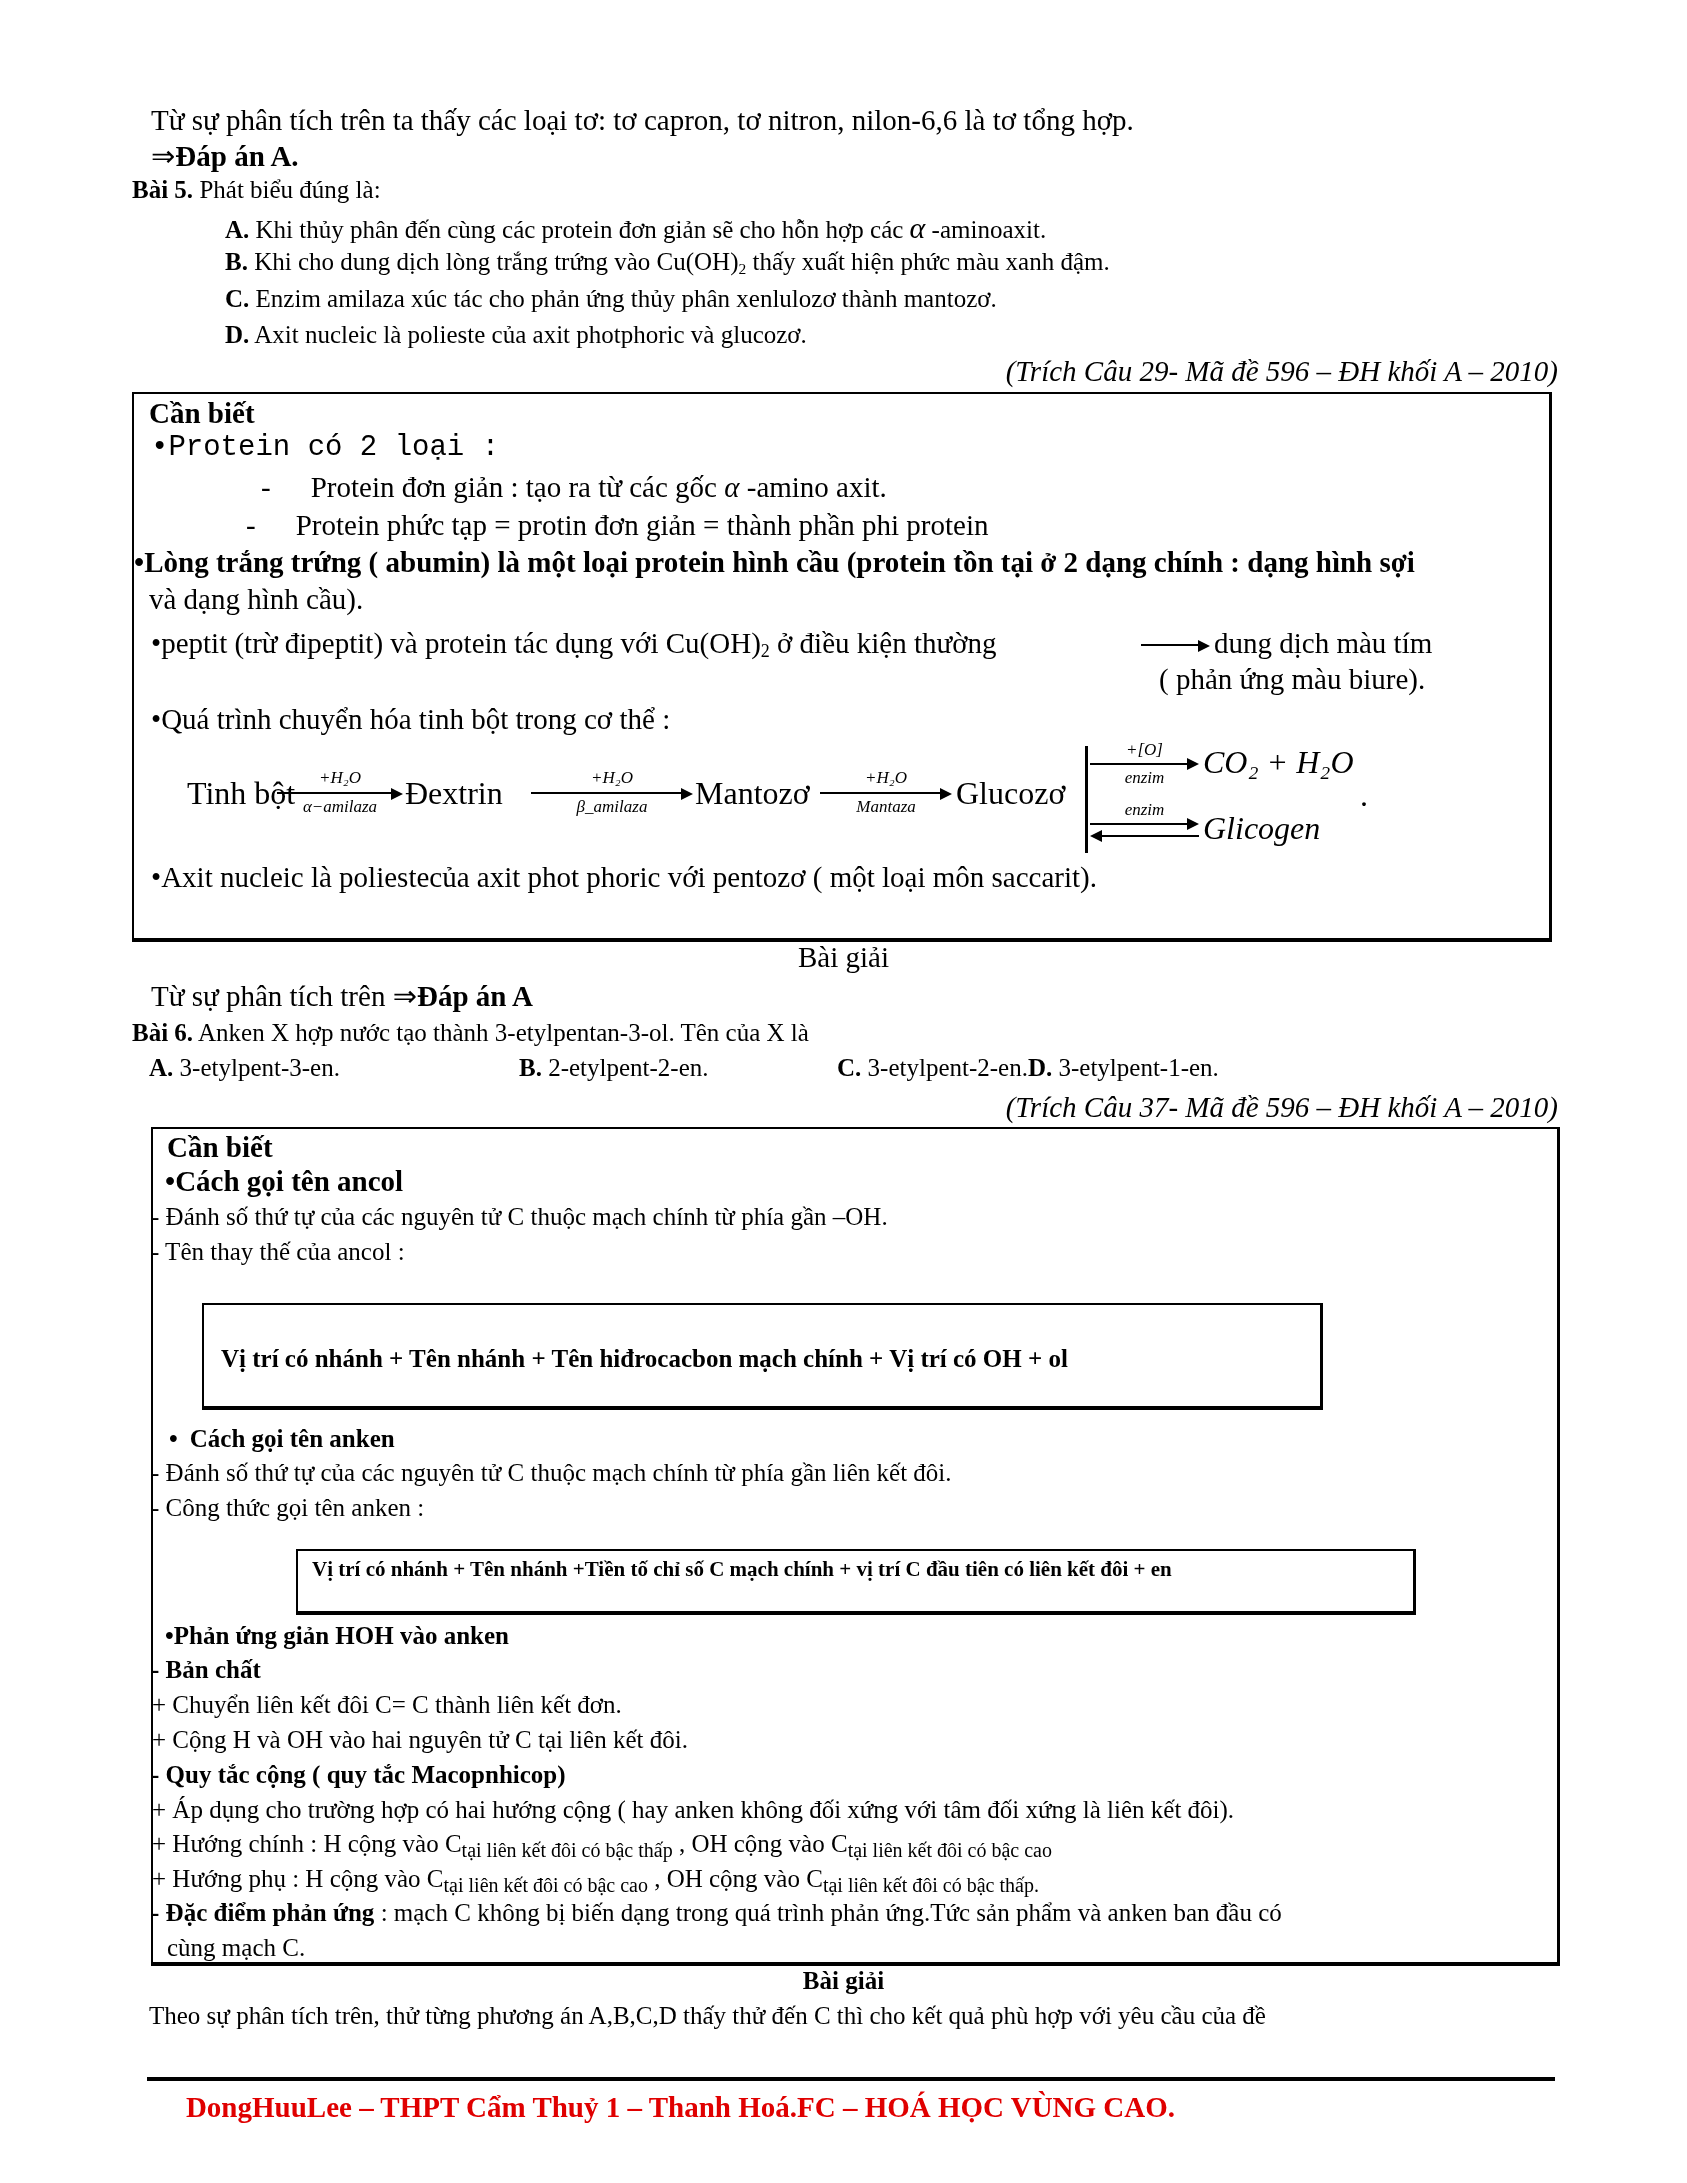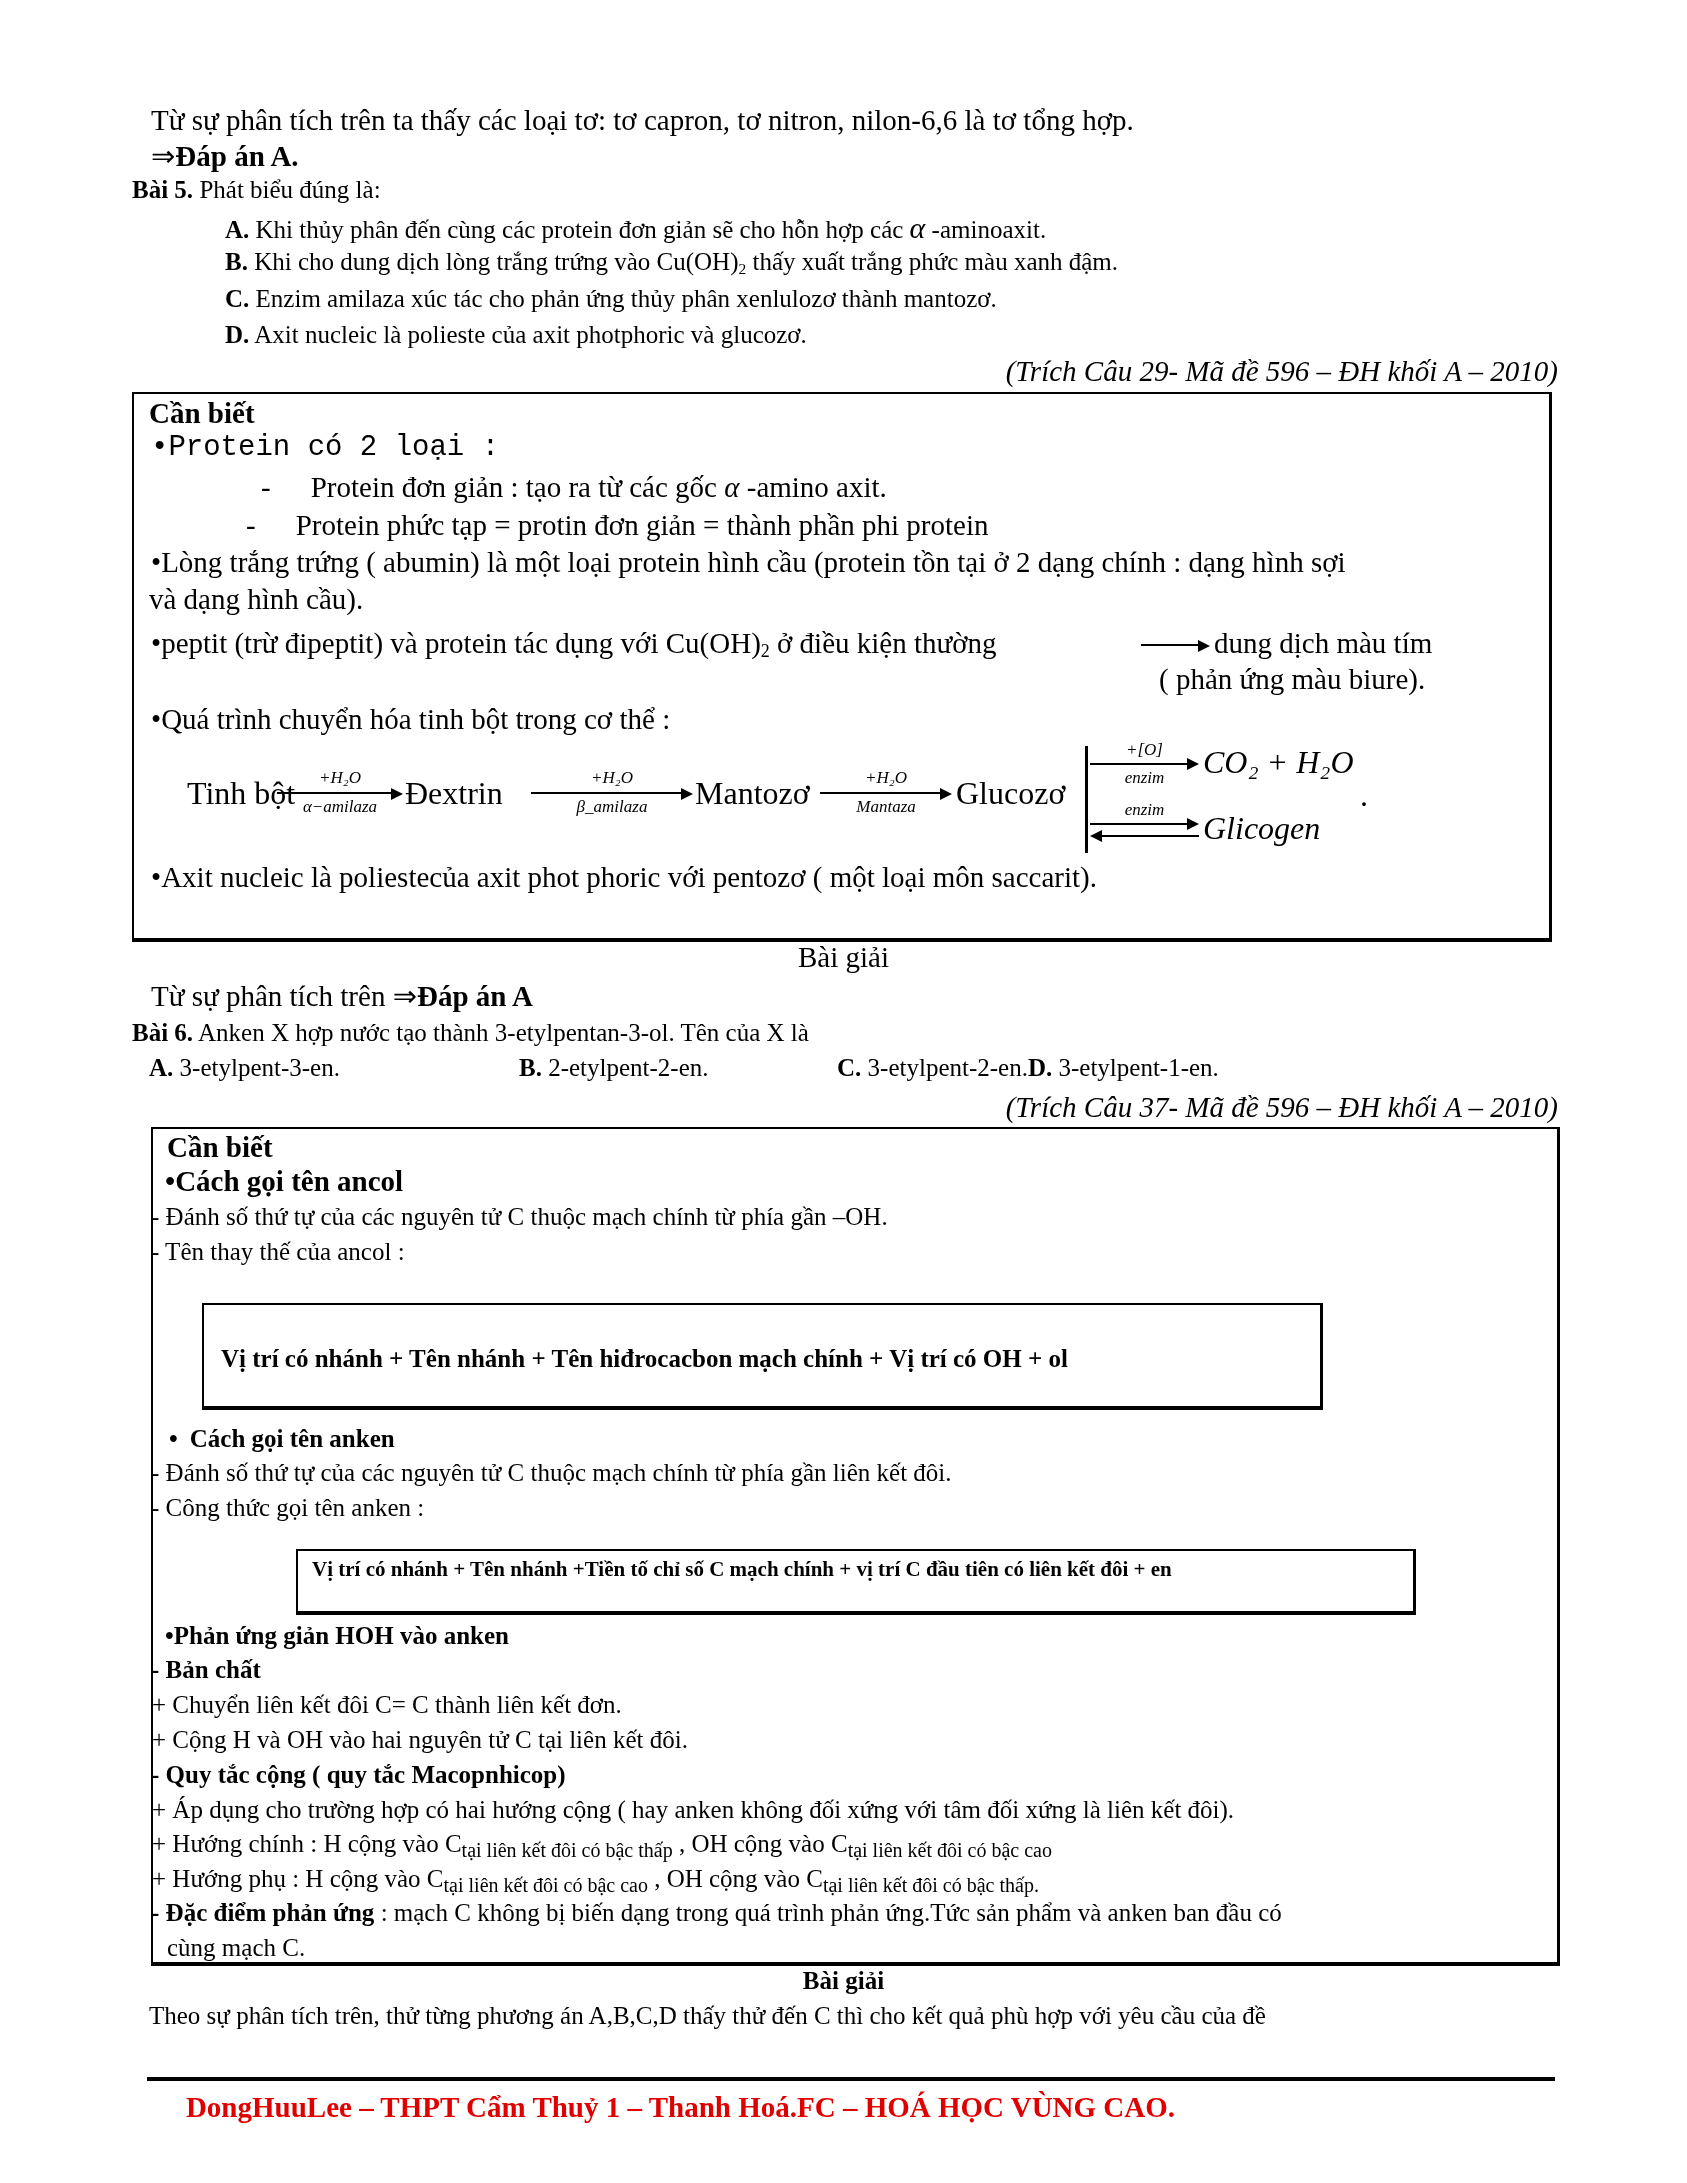--- a/index.html
+++ b/index.html
@@ -33,42 +33,42 @@
   <span>⇒</span><span class="b">Đáp án A.</span>
 </div>
 
 <div class="abs t38" style="left:132px;top:177px;">
   <span class="b">Bài 5.</span><span> Phát biểu đúng là:</span>
 </div>
 <div class="abs t38" style="left:225px;top:213px;">
   <span class="b">A.</span><span> Khi thủy phân đến cùng các protein đơn giản sẽ cho hỗn hợp các </span><span class="i" style="font-size:30px">α</span><span> -aminoaxit.</span>
 </div>
 <div class="abs t38" style="left:225px;top:249px;">
-  <span class="b">B.</span><span> Khi cho dung dịch lòng trắng trứng vào Cu(OH)</span><sub>2</sub><span> thấy xuất trắng phức màu xanh đậm.</span>
+  <span class="b">B.</span><span> Khi cho dung dịch lòng trắng trứng vào Cu(OH)</span><sub>2</sub><span> thấy xuất hiện phức màu xanh đậm.</span>
 </div>
 <div class="abs t38" style="left:225px;top:286px;">
   <span class="b">C.</span><span> Enzim amilaza xúc tác cho phản ứng thủy phân xenlulozơ thành mantozơ.</span>
 </div>
 <div class="abs t38" style="left:225px;top:322px;">
   <span class="b">D.</span><span> Axit nucleic là polieste của axit photphoric và glucozơ.</span>
 </div>
 <div class="abs t44 i" style="right:129px;top:357px;">(Trích Câu 29- Mã đề 596 – ĐH khối A – 2010)</div>
 
 <div class="box shadow" style="left:132px;top:392px;width:1420px;height:550px;"></div>
 <div class="abs t44 b" style="left:149px;top:399px;">Cần biết</div>
 <div class="abs t44" style="left:151px;top:433px;font-family:Liberation Mono, monospace;">
   <span>•</span><span>Protein có 2 loại :</span>
 </div>
 <div class="abs t44" style="left:261px;top:473px;">
   <span>-</span><span style="display:inline-block;width:40px"></span><span>Protein đơn giản : tạo ra từ các gốc </span><span class="i">α</span><span> -amino axit.</span>
 </div>
 <div class="abs t44" style="left:246px;top:511px;">
   <span>-</span><span style="display:inline-block;width:40px"></span><span>Protein phức tạp = protin đơn giản = thành phần phi protein</span>
 </div>
-<div class="abs t44" style="left:151px;top:548px;">
+<div class="abs t44" style="left:134px;top:548px;font-weight:bold;">
   <span>•</span><span>Lòng trắng trứng ( abumin) là một loại protein hình cầu (protein tồn tại ở 2 dạng chính : dạng hình sợi</span>
 </div>
 <div class="abs t44" style="left:149px;top:585px;">và dạng hình cầu).</div>
 <div class="abs t44" style="left:151px;top:629px;">
   <span>•</span><span>peptit (trừ đipeptit) và protein tác dụng với Cu(OH)</span><sub>2</sub><span> ở điều kiện thường</span>
 </div>
 <div class="arrow" style="left:1141px;top:639px;width:69px;height:13.2px;">
   <div class="line" style="top:5.3px;"></div>
     <div class="head" style="top:0.7px;"></div>
 </div>

